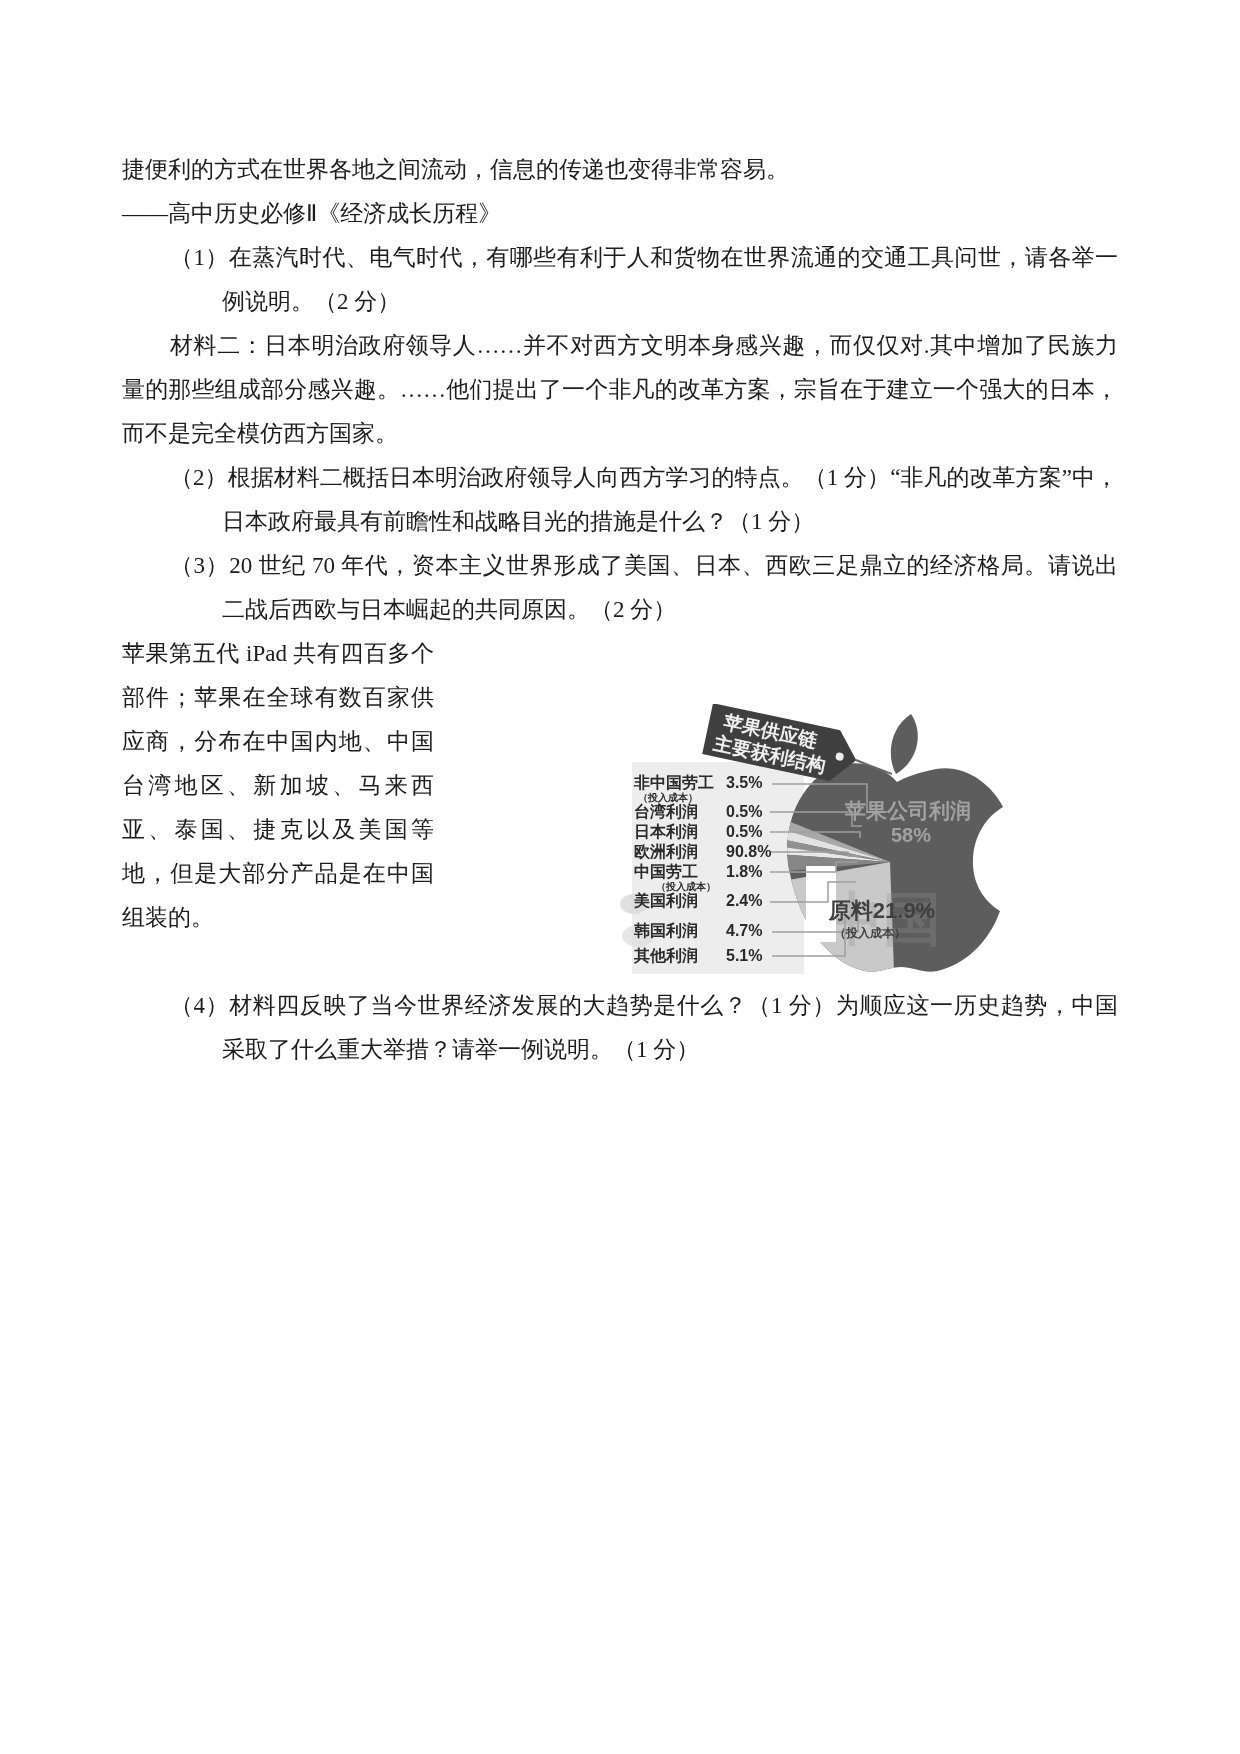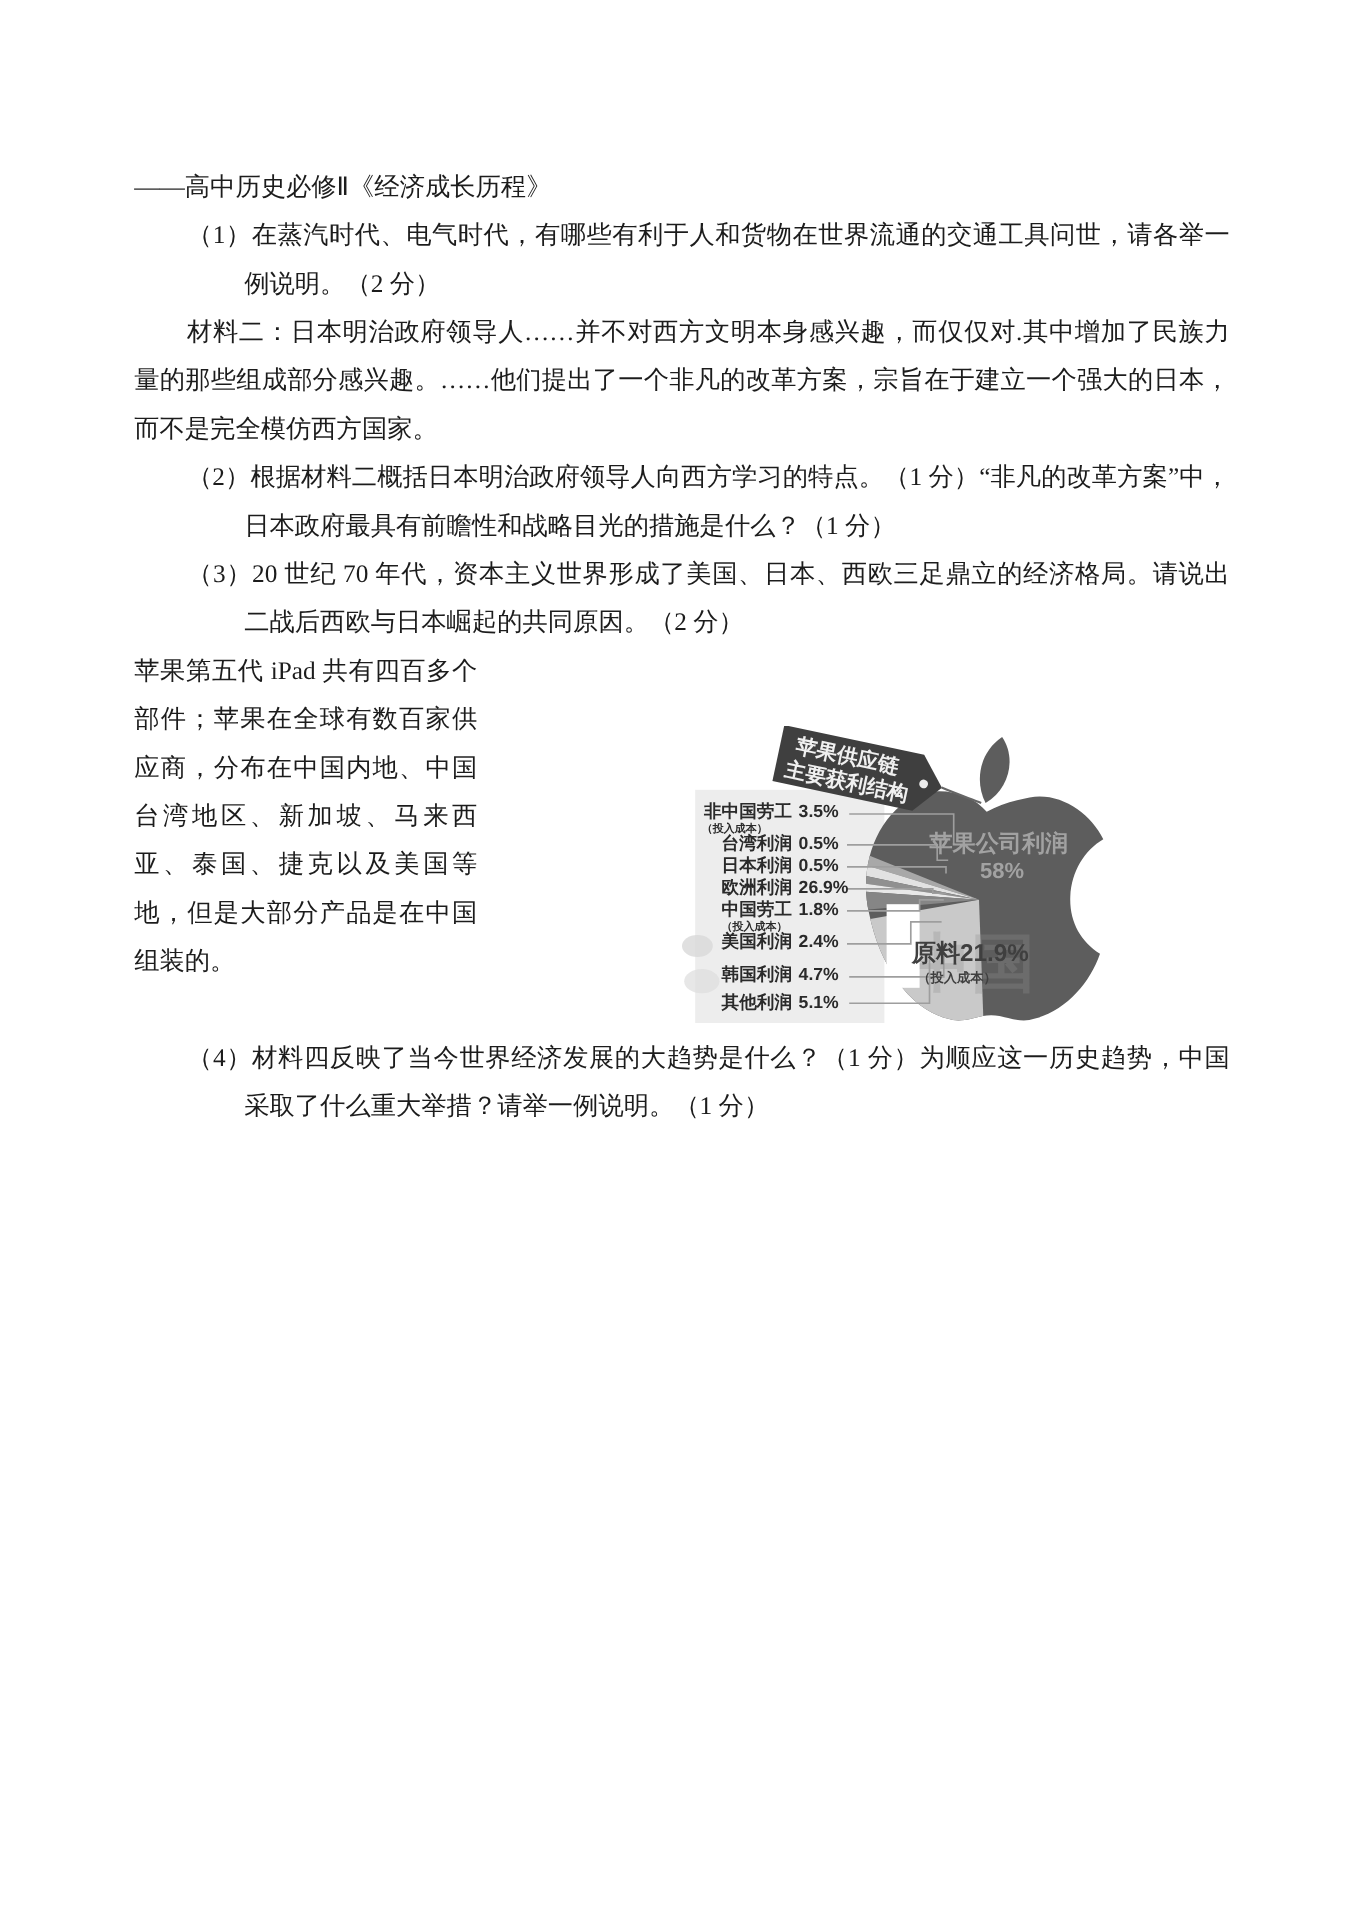--- a/index.html
+++ b/index.html
@@ -25,33 +25,34 @@
   
   .m4{position:relative;min-height:352px;}
   .m4-first{text-indent:48px;}
   .m4-body{margin-left:100px;width:312px;text-align:justify;}
   
   .figure{position:absolute;left:498px;top:72px;width:430px;height:300px;}
   .figure svg{position:absolute;left:0;top:0;}
   .fl-row{position:absolute;left:14px;width:190px;display:flex;
     font-family:"Liberation Sans",sans-serif;font-weight:bold;
     font-size:16px;line-height:18px;color:#2a2a2a;}
-  .fl-name{display:inline-block;width:86px;text-align:right;white-space:nowrap;font-family:Liberation Serif, serif;}
+  .fl-name{display:inline-block;width:86px;white-space:nowrap;font-family:Liberation Serif, serif;}
   .fl-pct{margin-left:6px;white-space:nowrap;}
   .fl-sub{position:absolute;font-family:"Liberation Sans",sans-serif;
     font-size:10px;line-height:11px;font-weight:bold;color:#2a2a2a;white-space:nowrap;}
   .footer{position:absolute;left:0;right:0;top:1618px;text-align:center;
     font-family:"Liberation Sans",sans-serif;font-size:20px;color:#2e2e2e;
     letter-spacing:1px;}
 </style>
 </head>
 <body>
 
 <div class="page">
 
+  <p>捷便利的方式在世界各地之间流动，信息的传递也变得非常容易。</p>
 
   <p class="citation">——高中历史必修Ⅱ《经济成长历程》</p>
 
   <p class="hang"><span>（1）</span><span>在蒸汽时代、电气时代，有哪些有利于人和货物在世界流通的交通工具问世，请各举一例说明。（2 分）</span></p>
 
   <p class="mat">材料二：日本明治政府领导人……并不对西方文明本身感兴趣，而仅仅对.其中增加了民族力量的那些组成部分感兴趣。……他们提出了一个非凡的改革方案，宗旨在于建立一个强大的日本，而不是完全模仿西方国家。</p>
 
   <p class="hang"><span>（2）</span><span>根据材料二概括日本明治政府领导人向西方学习的特点。（1 分）“非凡的改革方案”中，日本政府最具有前瞻性和战略目光的措施是什么？（1 分）</span></p>
 
 
@@ -121,21 +122,21 @@
       <div class="fl-row" style="top:99px">
           <span class="fl-name">台湾利润</span>
           <span class="fl-pct">0.5%</span>
         </div>
       <div class="fl-row" style="top:119px">
           <span class="fl-name">日本利润</span>
           <span class="fl-pct">0.5%</span>
         </div>
       <div class="fl-row" style="top:139px">
           <span class="fl-name">欧洲利润</span>
-          <span class="fl-pct">26.9%</span>
+          <span class="fl-pct">90.8%</span>
         </div>
       <div class="fl-row" style="top:159px">
           <span class="fl-name">中国劳工</span>
           <span class="fl-pct">1.8%</span>
         </div>
       <div class="fl-sub" style="left:36px;top:177px">（投入成本）</div>
       <div class="fl-row" style="top:188px">
           <span class="fl-name">美国利润</span>
           <span class="fl-pct">2.4%</span>
         </div>

